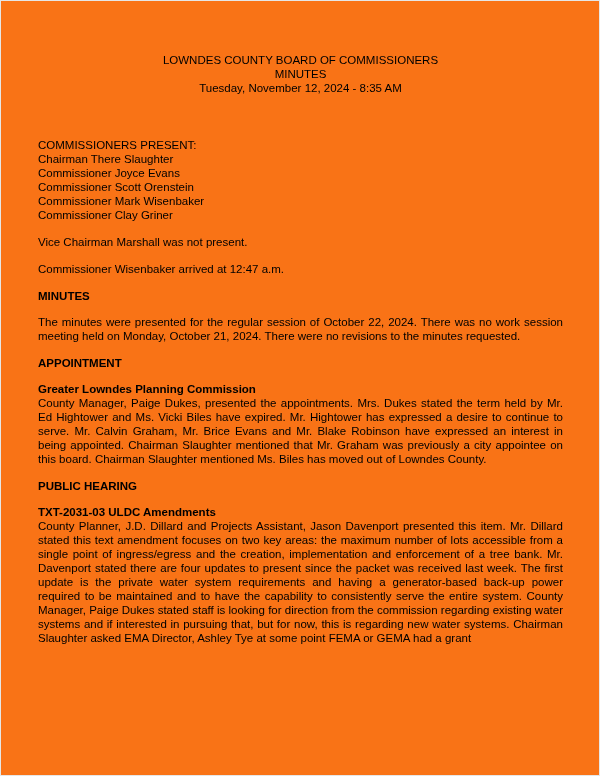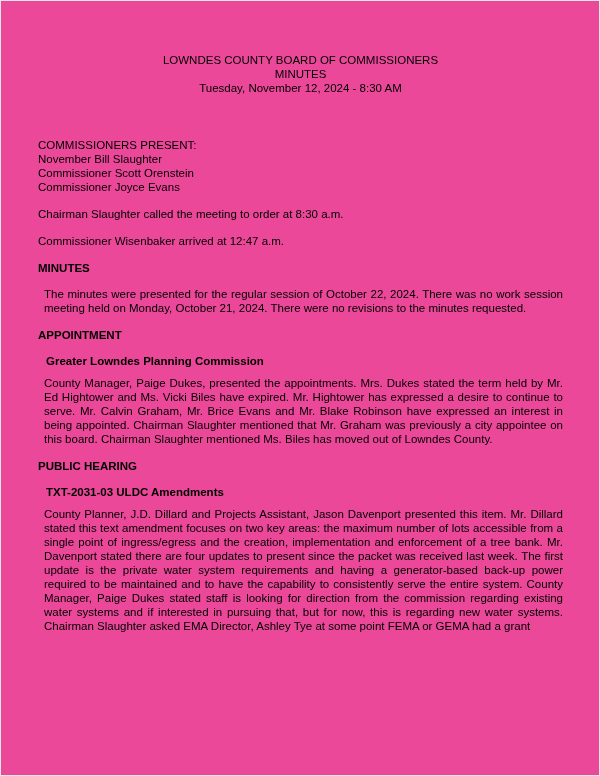--- a/index.html
+++ b/index.html
@@ -15,21 +15,21 @@
     line-height: 14px;
     color: #000000;
   }
   .page {
     box-sizing: border-box;
     width: 600px;
     height: 776px;
     padding: 52px 36px 20px 37px;
     border: 1px solid #e6e6e6;
     overflow: hidden;
-    background: #ec4899;
+    background: #f97316;
   }
   .doc-header {
     text-align: center;
     margin: 0 0 43px 0;
   }
   .doc-header div {
     white-space: nowrap;
   }
   .attendance {
     margin: 4px 0 13px 0;
@@ -44,46 +44,48 @@
   h2.section-heading {
     font-size: 11.5px;
     line-height: 14px;
     font-weight: bold;
     margin: 0 0 12px 0;
   }
   h3.sub-heading {
     font-size: 11.5px;
     line-height: 14px;
     font-weight: bold;
-    margin: 8px;
+    margin: 0;
   }
   p.body-para {
-    margin: 0 0 13px 6px;
+    margin: 0 0 13px 0;
     text-align: justify;
   }
 </style>
 </head>
 <body>
 
 <div class="page">
 
   <header class="doc-header">
     <div>LOWNDES COUNTY BOARD OF COMMISSIONERS</div>
     <div>MINUTES</div>
-    <div>Tuesday, November 12, 2024 - 8:30 AM</div>
+    <div>Tuesday, November 12, 2024 - 8:35 AM</div>
   </header>
 
   <section class="attendance">
     <div>COMMISSIONERS PRESENT:</div>
-    <div>November Bill Slaughter</div>
+    <div>Chairman There Slaughter</div>
+    <div>Commissioner Joyce Evans</div>
     <div>Commissioner Scott Orenstein</div>
-    <div>Commissioner Joyce Evans</div>
+    <div>Commissioner Mark Wisenbaker</div>
+    <div>Commissioner Clay Griner</div>
   </section>
 
-  <p class="note">Chairman Slaughter called the meeting to order at 8:30 a.m.</p>
+  <p class="note">Vice Chairman Marshall was not present.</p>
   <p class="note">Commissioner Wisenbaker arrived at 12:47 a.m.</p>
 
   <section>
     <h2 class="section-heading">MINUTES</h2>
     <p class="body-para">The minutes were presented for the regular session of October 22, 2024.  There was no work session meeting held on Monday, October 21, 2024.  There were no revisions to the minutes requested.</p>
   </section>
 
   <section>
     <h2 class="section-heading">APPOINTMENT</h2>
     <h3 class="sub-heading">Greater Lowndes Planning Commission</h3>

